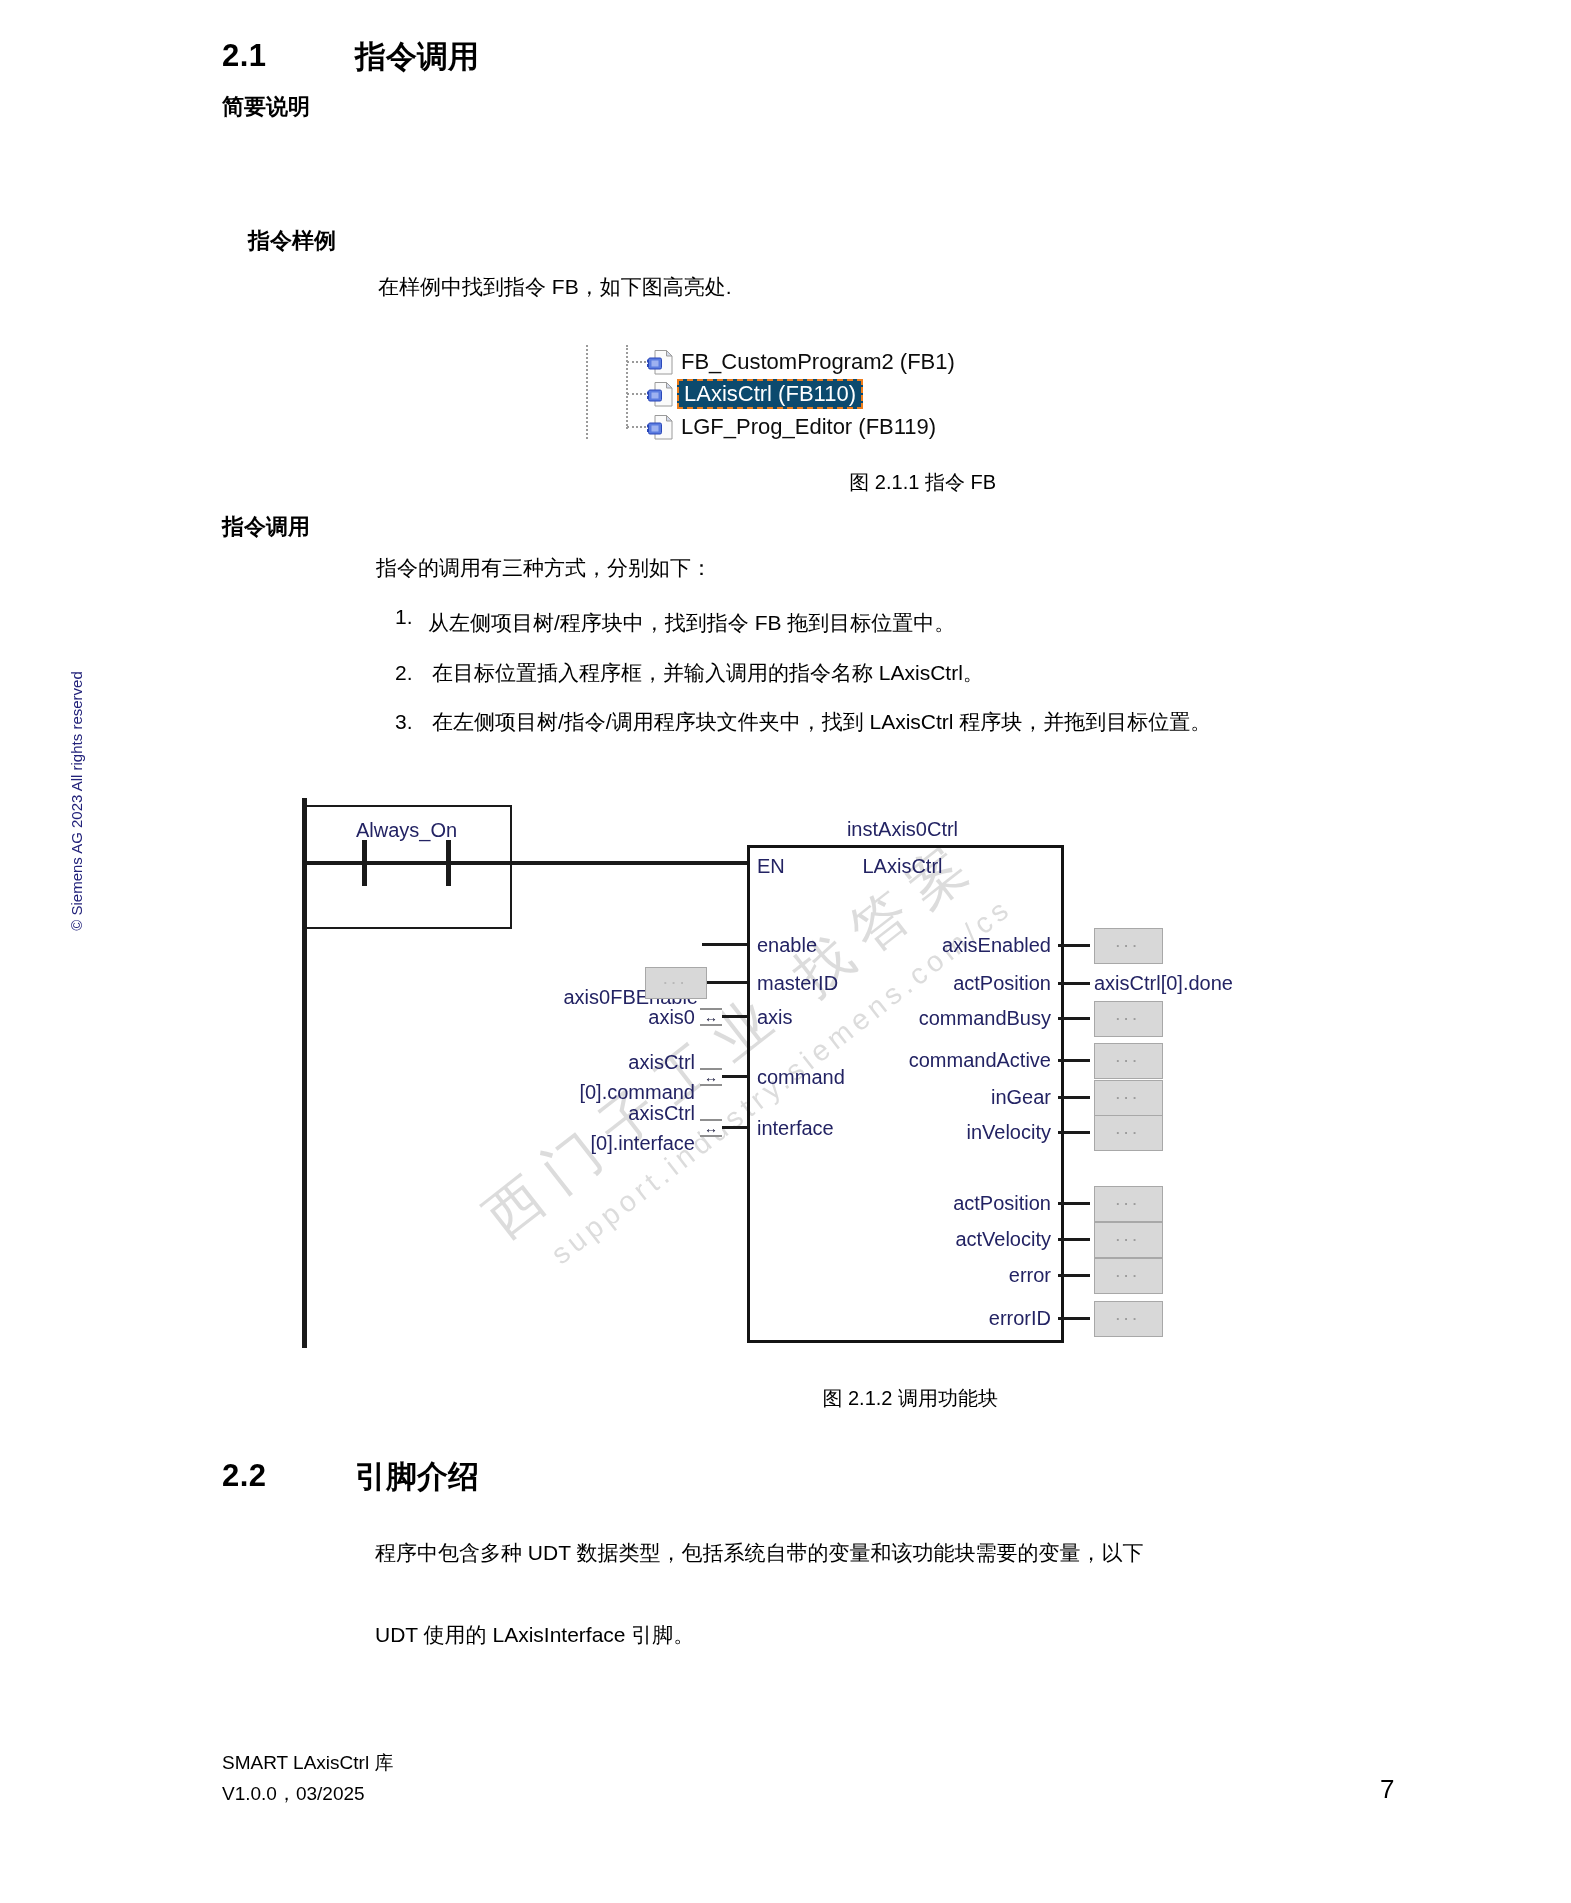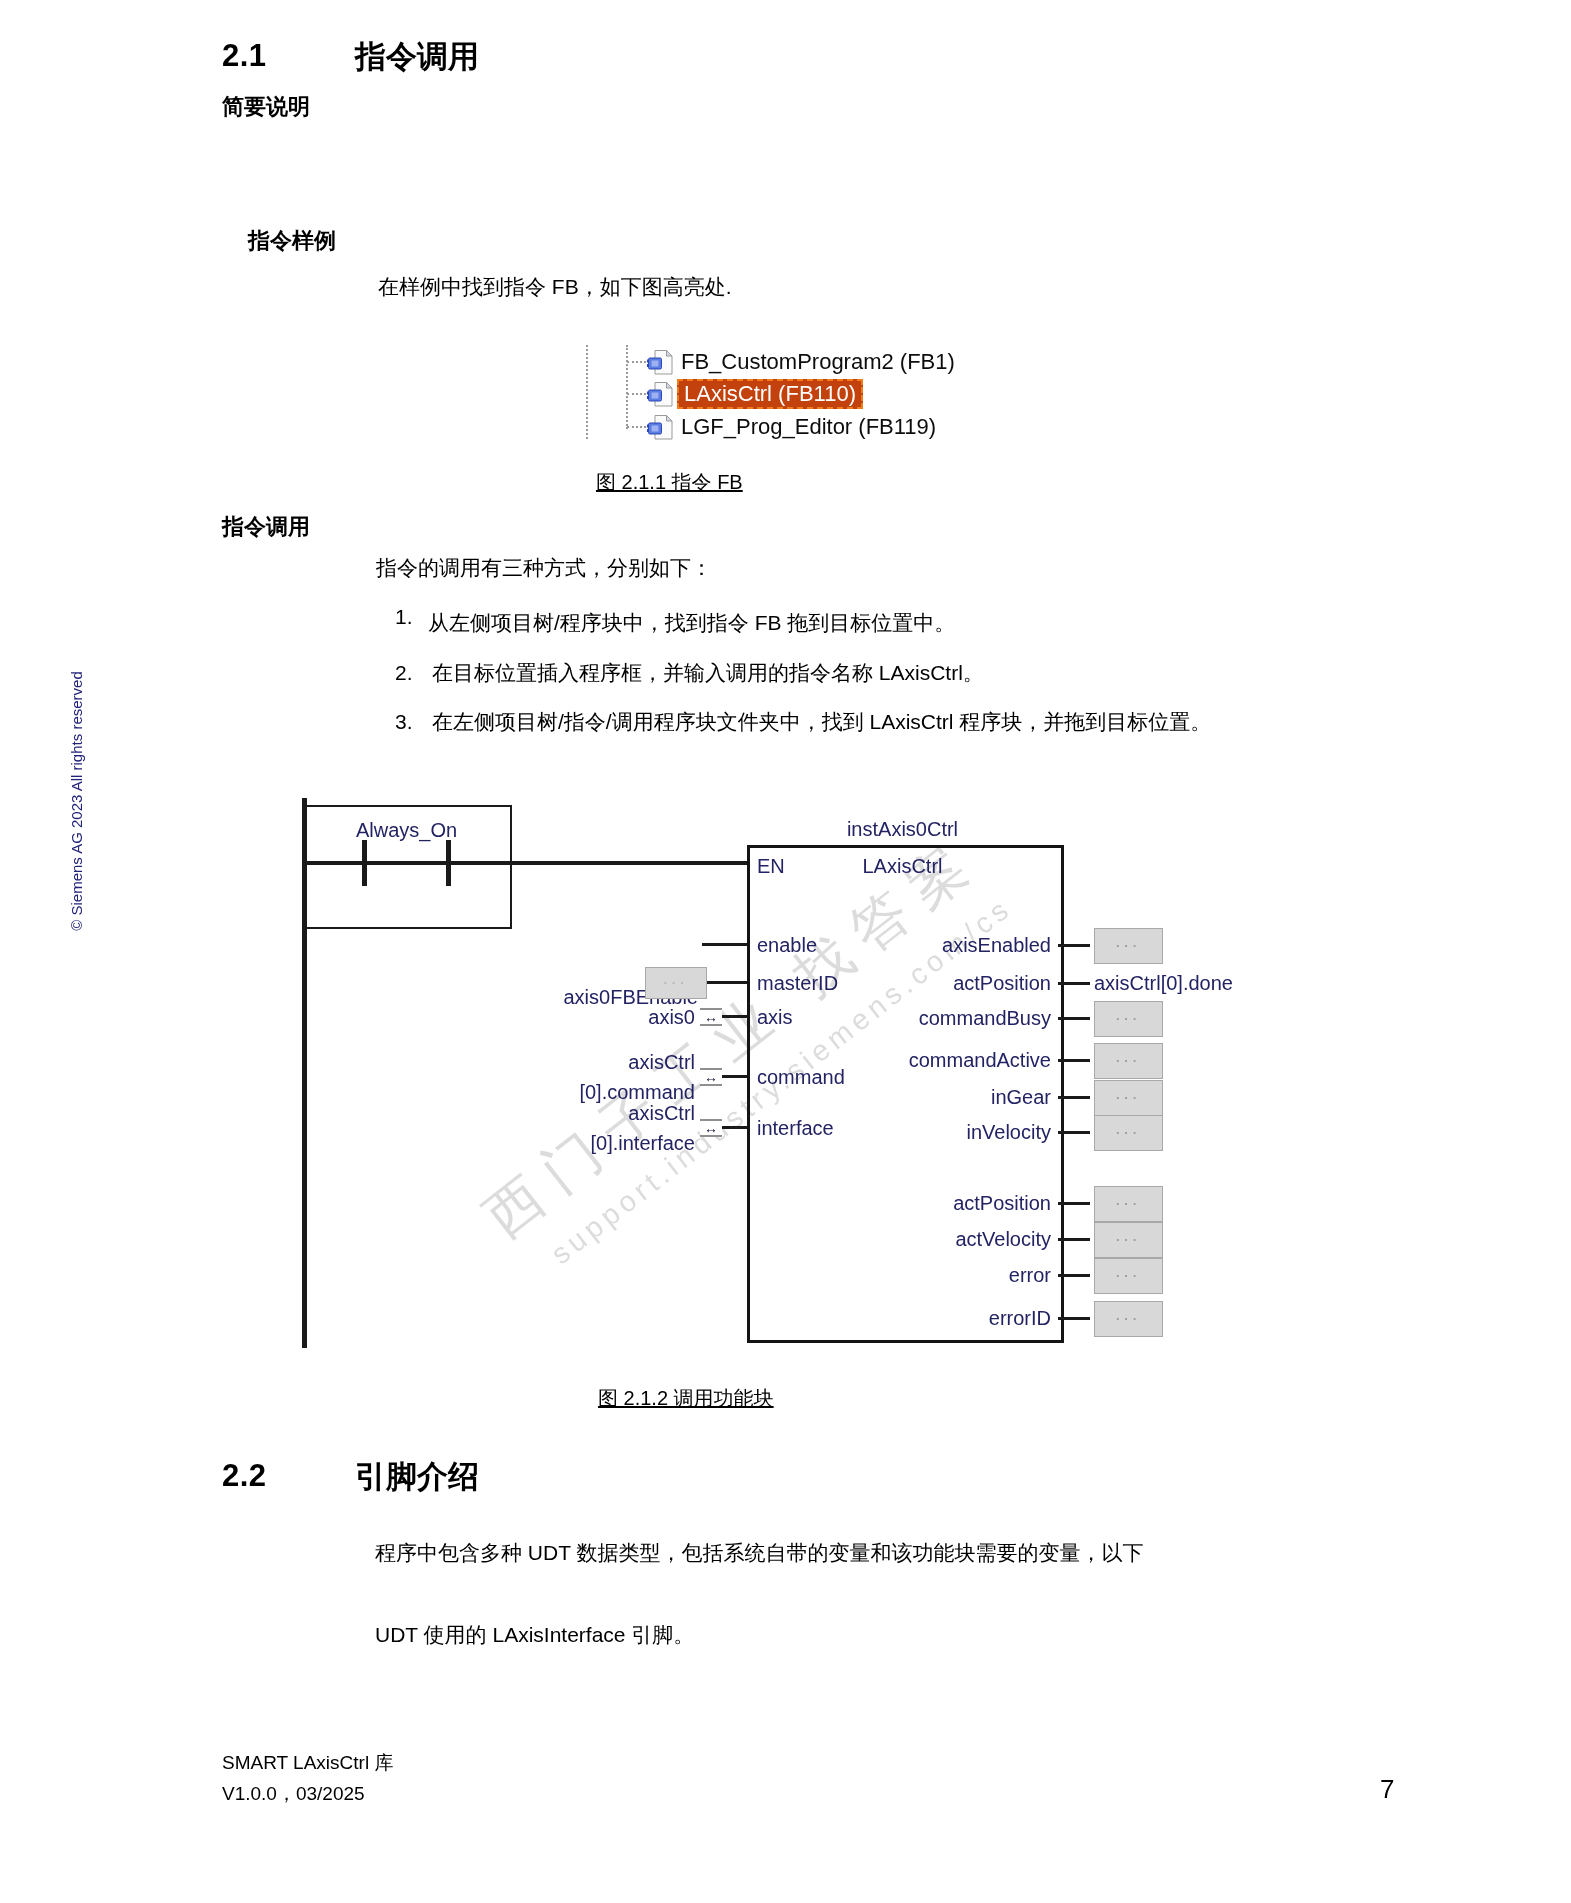--- a/index.html
+++ b/index.html
@@ -12,41 +12,41 @@
     color:#000;
     overflow:hidden;
   }
   .abs{position:absolute;}
 
   
   .h-num{font-size:31px;font-weight:bold;letter-spacing:0.5px;}
   .h-title{font-size:31px;font-weight:bold;}
   .subhead{font-size:22px;font-weight:bold;}
   .body-txt{font-size:21px;line-height:30px;}
-  .caption{font-size:20px;text-align:left;width:400px;text-decoration:underline;}
+  .caption{font-size:20px;text-align:right;width:400px;}
 
   
   .step-num{font-size:21px;width:34px;}
   .step-txt{font-size:21px;line-height:38px;width:860px;}
 
   
   .copyright{
     left:-92px;top:791px;width:340px;height:20px;
     transform:rotate(-90deg);
     font-size:15px;color:#22227a;text-align:center;white-space:nowrap;
   }
 
   
   .vguide{border-left:2px dotted #9a9a9a;width:0;}
   .tree-row{position:absolute;display:flex;align-items:center;height:28px;}
   .tree-conn{display:inline-block;width:19px;height:0;border-top:2px dotted #9a9a9a;margin-right:1px;}
   .fb-ic{display:inline-block;width:27px;height:27px;margin-right:7px;flex:0 0 auto;}
   .tree-label{font-size:22px;white-space:nowrap;color:#0d0d0d;}
   .tree-label.sel{
-    background:#c2410c;color:#ffffff;
+    background:#0c4a6e;color:#ffffff;
     border:2px dashed #ef7d1a;
     padding:0 5px;margin-left:-4px;
   }
 
   
   .wire{background:#1a1a1a;}
   .lad-txt{font-size:20px;color:#232363;white-space:nowrap;line-height:26px;}
   .lad-right{text-align:right;}
   .opr2{line-height:30px;}
   .opr2 span{display:block;}

